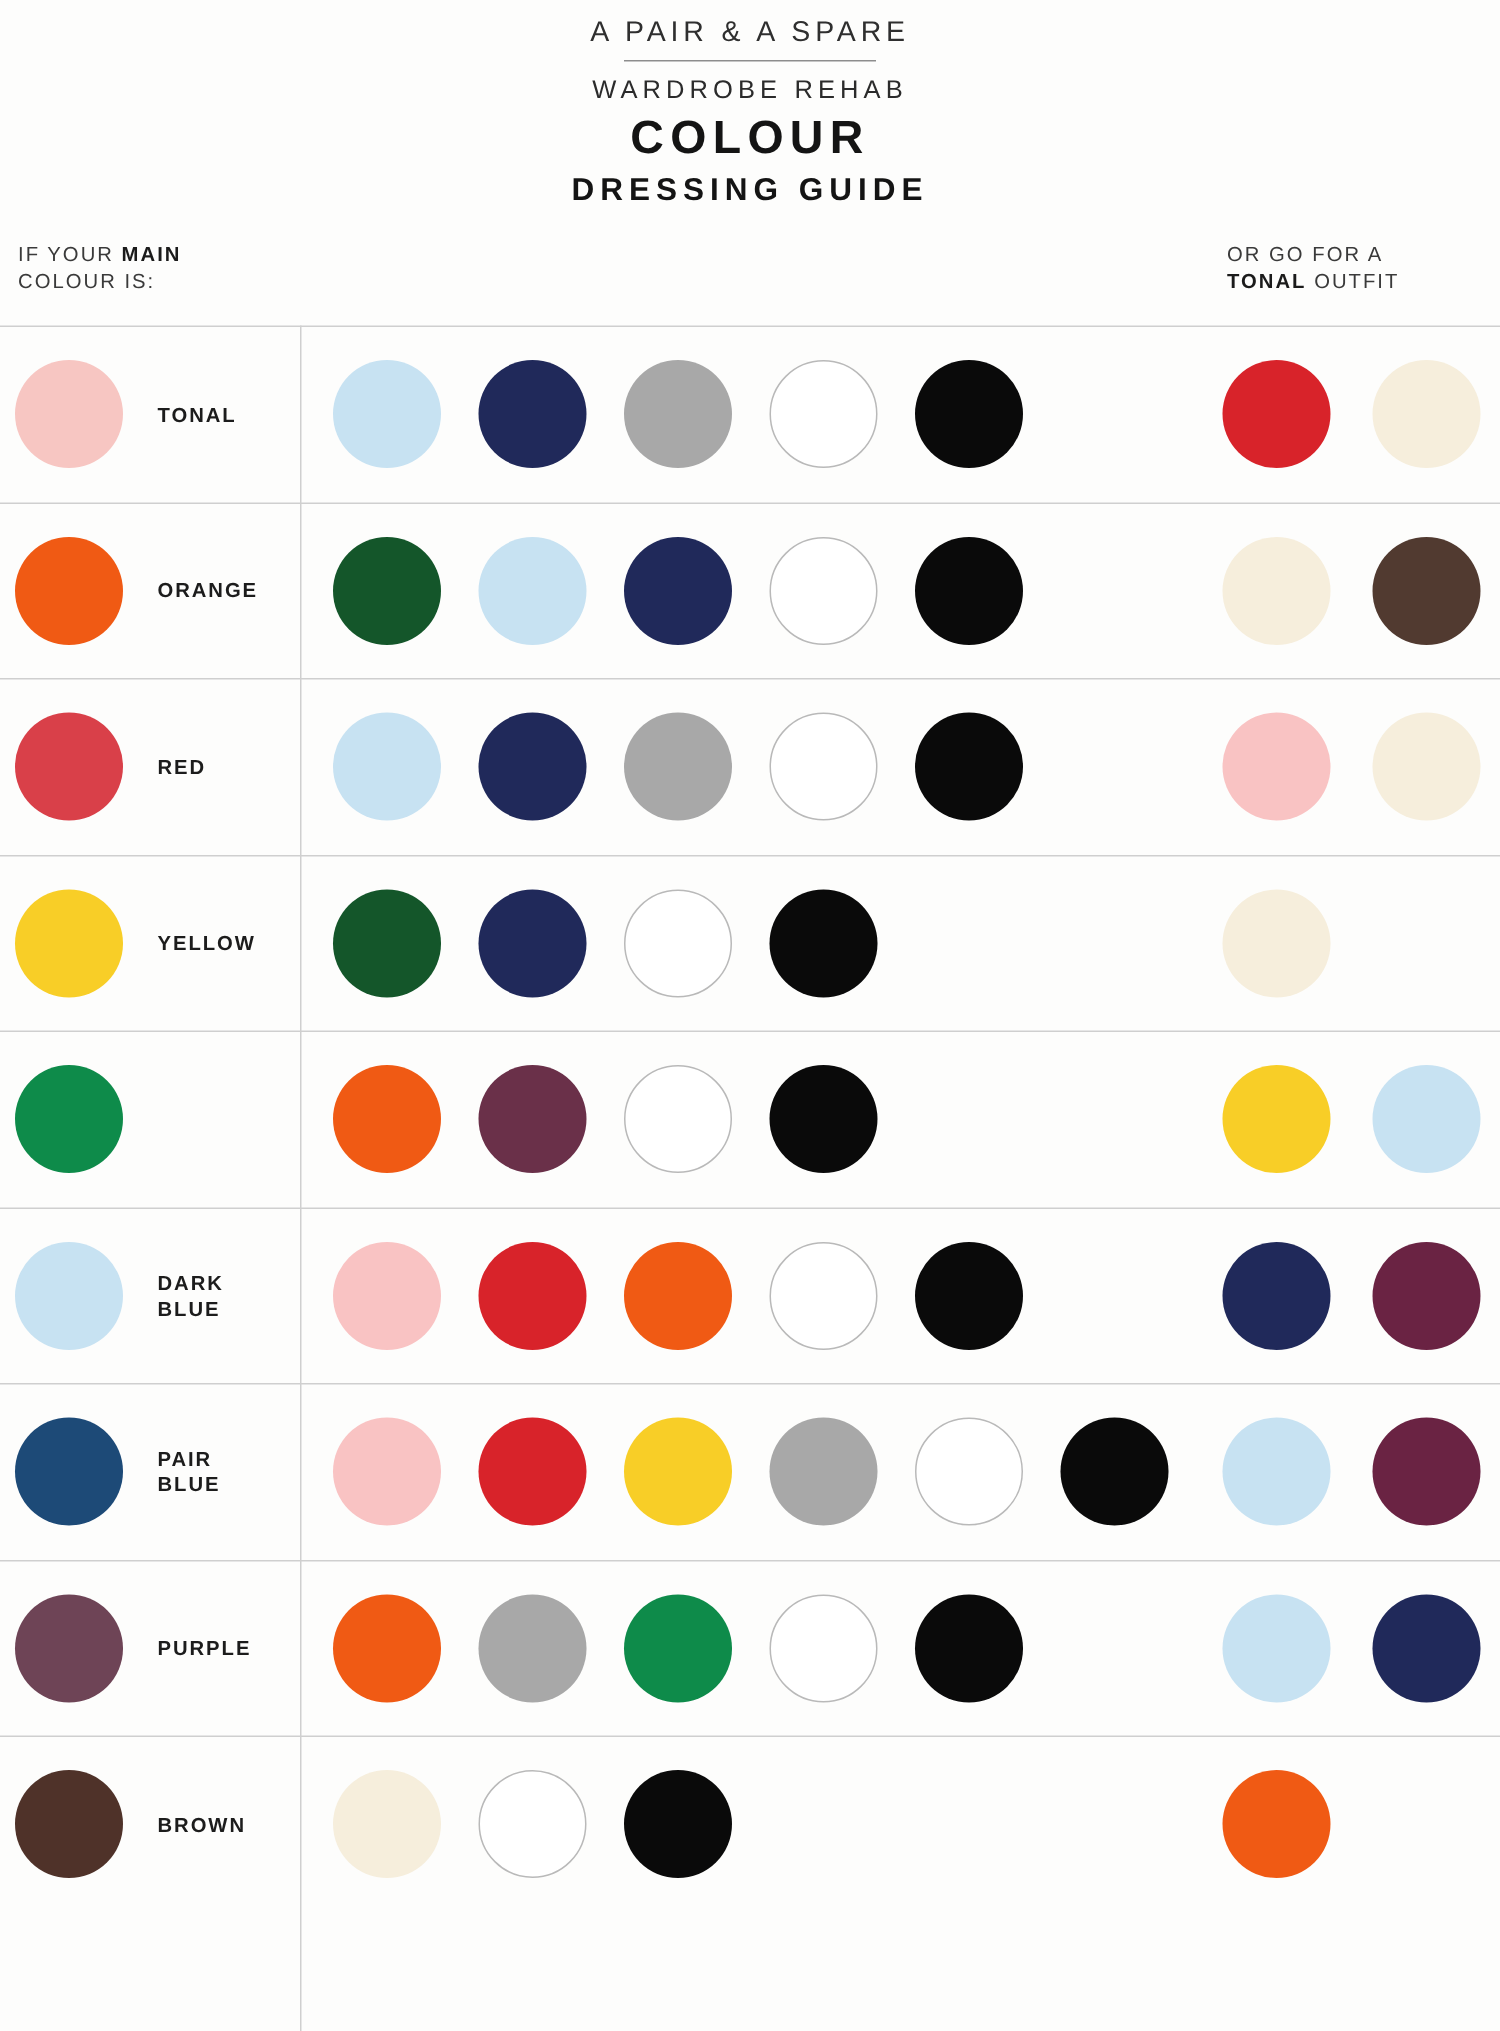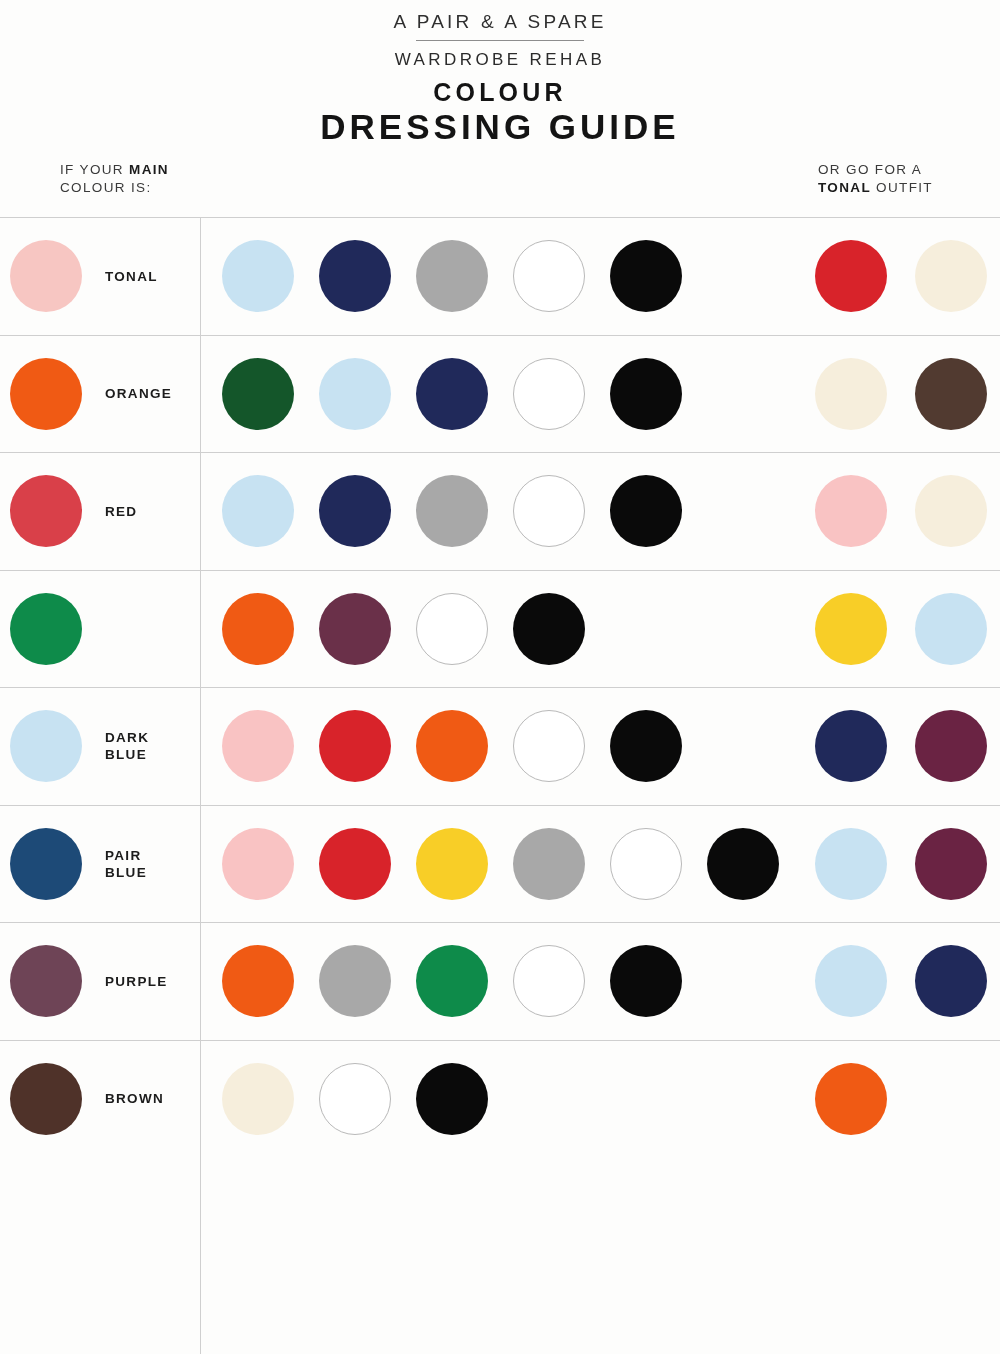--- a/index.html
+++ b/index.html
@@ -40,29 +40,29 @@
     margin: 6px auto 8px auto;
   }
   .subtitle {
     font-size: 17px;
     letter-spacing: 3.4px;
     color: #2b2b2b;
     font-weight: 400;
     line-height: 22px;
   }
   .title1 {
-    font-size: 25px;
+    font-size: 31px;
     letter-spacing: 4.2px;
     color: #141414;
     font-weight: 700;
     line-height: 34px;
     margin-top: 4px;
   }
   .title2 {
-    font-size: 35px;
+    font-size: 21px;
     letter-spacing: 4.0px;
     color: #141414;
     font-weight: 700;
     line-height: 36px;
   }
 
   
   .colheads {
     position: relative;
     height: 58px;
@@ -71,21 +71,21 @@
   .colhead {
     position: absolute;
     font-size: 13.5px;
     letter-spacing: 1.35px;
     line-height: 18px;
     color: #3a3a3a;
     font-weight: 400;
     white-space: pre-line;
   }
   .colhead b { font-weight: 700; color: #1b1b1b; }
-  .ch-main  { left: 12px;  top: 2px; margin-left: 48px; }
+  .ch-main  { left: 12px;  top: 2px; }
   .ch-comp  { left: 222px; top: 2px; }
   .ch-tonal { left: 818px; top: 2px; }
 
   .vdiv {
     position: absolute;
     left: 200px;
     top: 0;
     width: 1px;
     height: 1220px;
     background: #cfcfcf;
@@ -204,20 +204,33 @@
           <div class="swatch" style="background: rgb(168, 168, 168); left: 194px;"></div>
           <div class="swatch outline" style="background: rgb(255, 255, 255); left: 291px;"></div>
           <div class="swatch" style="background: rgb(10, 10, 10); left: 388px;"></div>
         </div>
         <div class="tonal-zone">
           <div class="swatch" style="background: rgb(249, 195, 195); left: 0px;"></div>
           <div class="swatch" style="background: rgb(246, 238, 220); left: 100px;"></div>
         </div>
       </div>
       <div class="row">
+        <div class="swatch main-swatch" style="background: rgb(248, 206, 39);"></div>
+        <div class="row-label">YELLOW</div>
+        <div class="comp-zone">
+          <div class="swatch" style="background: rgb(20, 86, 42); left: 0px;"></div>
+          <div class="swatch" style="background: rgb(32, 41, 90); left: 97px;"></div>
+          <div class="swatch outline" style="background: rgb(255, 255, 255); left: 194px;"></div>
+          <div class="swatch" style="background: rgb(10, 10, 10); left: 291px;"></div>
+        </div>
+        <div class="tonal-zone">
+          <div class="swatch" style="background: rgb(246, 238, 220); left: 0px;"></div>
+        </div>
+      </div>
+      <div class="row">
         <div class="swatch main-swatch" style="background: rgb(14, 139, 74);"></div>
         <div class="comp-zone">
           <div class="swatch" style="background: rgb(240, 90, 20); left: 0px;"></div>
           <div class="swatch" style="background: rgb(106, 48, 73); left: 97px;"></div>
           <div class="swatch outline" style="background: rgb(255, 255, 255); left: 194px;"></div>
           <div class="swatch" style="background: rgb(10, 10, 10); left: 291px;"></div>
         </div>
         <div class="tonal-zone">
           <div class="swatch" style="background: rgb(248, 206, 39); left: 0px;"></div>
           <div class="swatch" style="background: rgb(199, 226, 242); left: 100px;"></div>

